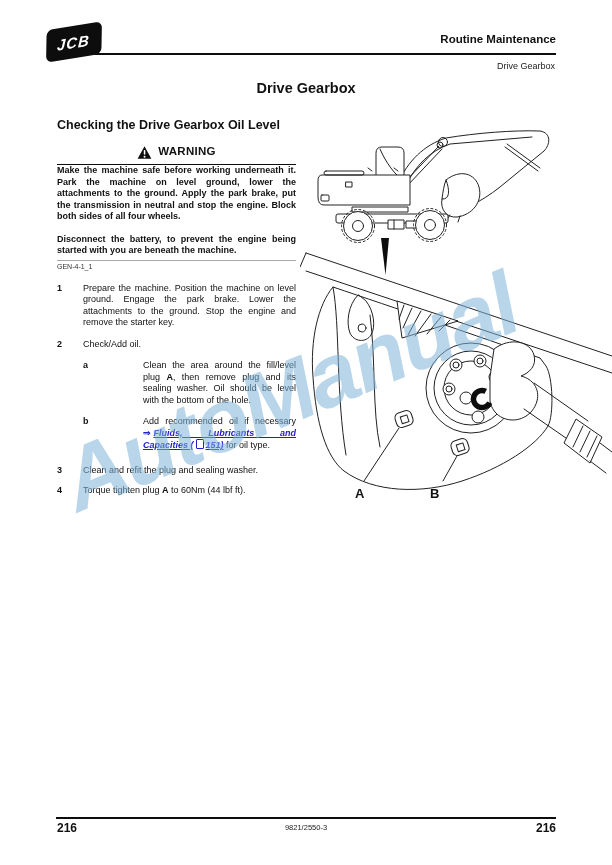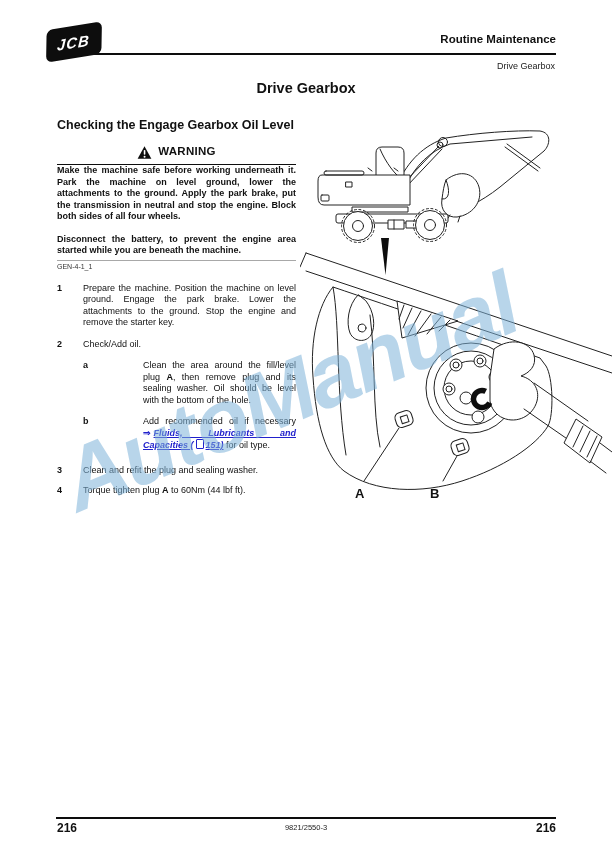--- a/index.html
+++ b/index.html
@@ -74,34 +74,34 @@
 
   <div class="logo">
     <span>JCB</span>
   </div>
   <div class="hdr-section">Routine Maintenance</div>
   <div class="hdr-rule"></div>
   <div class="hdr-subsection">Drive Gearbox</div>
   <div class="page-title">Drive Gearbox</div>
 
   <div class="col">
-    <div class="h2">Checking the Engage Gearbox Oil Level</div>
+    <div class="h2">Checking the Drive Gearbox Oil Level</div>
 
     <div class="warn-head">
       <svg width="15" height="13" viewBox="0 0 20 18">
         <path d="M10,0.5 L19.5,17.5 L0.5,17.5 Z" fill="#0d0d0d"></path>
         <rect x="9" y="5.5" width="2.2" height="6.5" rx="1" fill="#fff"></rect>
         <circle cx="10.1" cy="14.8" r="1.4" fill="#fff"></circle>
       </svg>
       <span>WARNING</span>
     </div>
     <div class="warn-rule"></div>
 
     <div class="warn-p">Make the machine safe before working underneath it. Park the machine on level ground, lower the attachments to the ground. Apply the park brake, put the transmission in neutral and stop the engine. Block both sides of all four wheels.</div>
-    <div class="warn-p2">Disconnect the battery, to prevent the engine area started while you are beneath the machine.</div>
+    <div class="warn-p2">Disconnect the battery, to prevent the engine being started with you are beneath the machine.</div>
     <div class="code-rule"></div>
     <div class="code">GEN-4-1_1</div>
 
     <div class="step mt12">
       <div class="n">1</div>
       <div class="t">Prepare the machine. Position the machine on level ground. Engage the park brake. Lower the attachments to the ground. Stop the engine and remove the starter key.</div>
     </div>
 
     <div class="step mt10">
       <div class="n">2</div>

